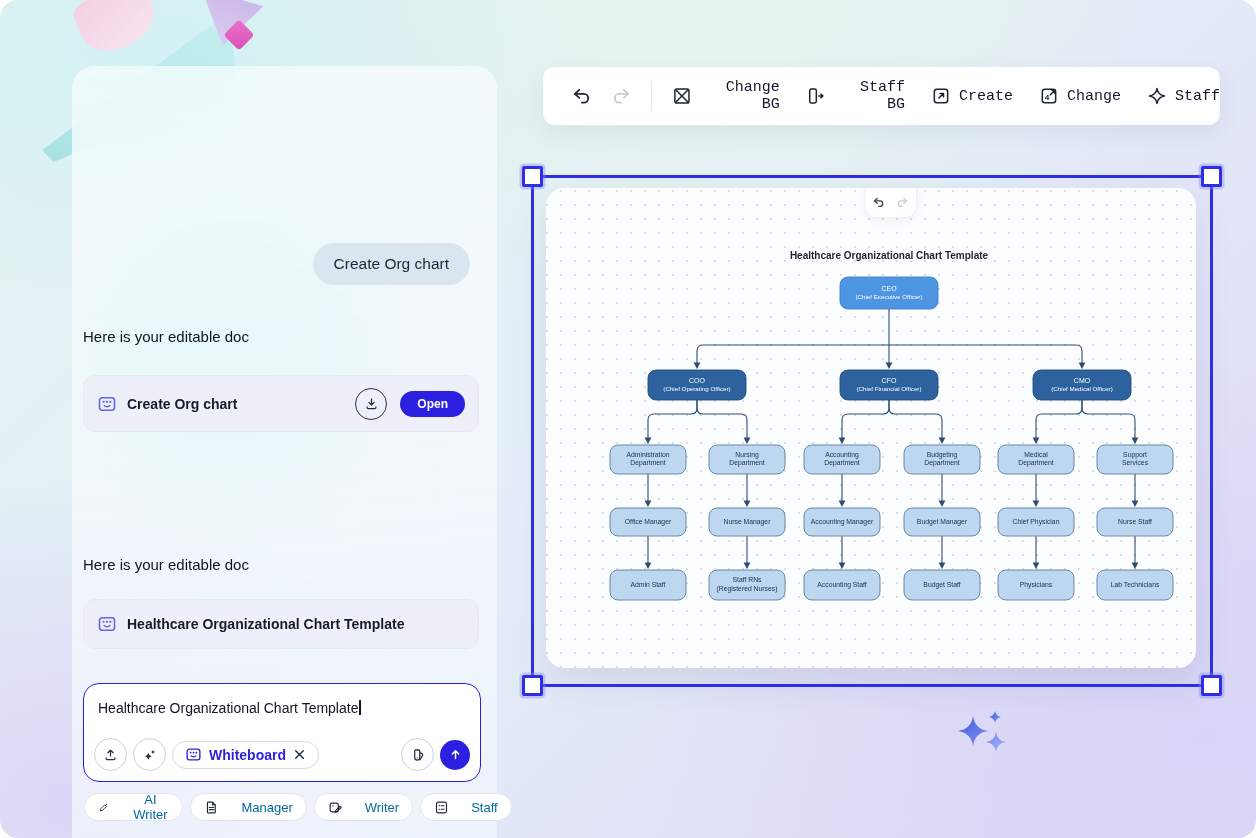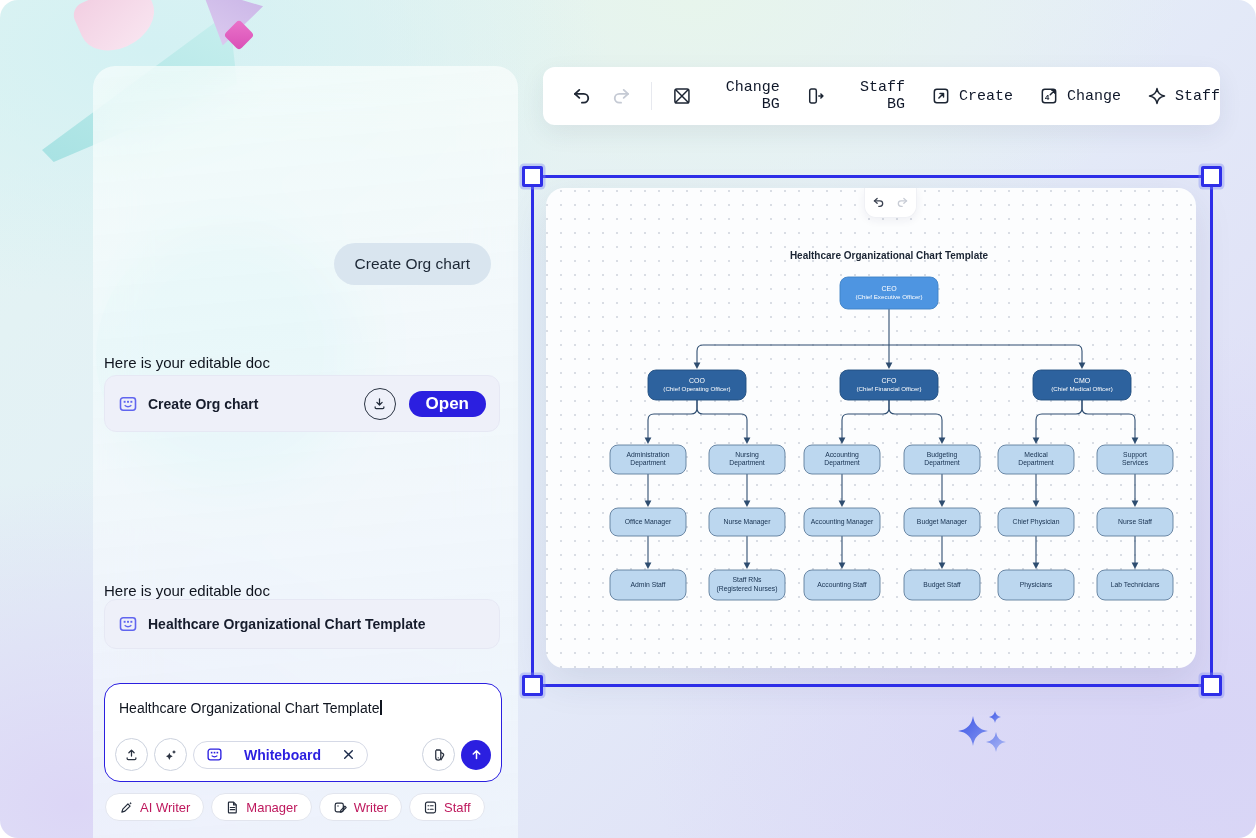--- a/index.html
+++ b/index.html
@@ -13,52 +13,52 @@
       linear-gradient(135deg,#e2f4f2 0%, #e5eef8 48%, #dcd8f6 100%);
   }
   
   .deco { position:absolute; z-index:0; }
   .deco-pink { left:78px; top:-10px; width:78px; height:58px; background:linear-gradient(160deg,#f2cfe2,#f9e6f1); border-radius:14px 50% 55% 50%; transform:rotate(-24deg); }
   .deco-purple { left:197px; top:-8px; width:64px; height:54px; background:linear-gradient(200deg,#cab6e7,#ddccf0); clip-path:polygon(0 0,100% 18%,46% 100%); transform:rotate(8deg); }
   .deco-diamond { left:228px; top:24px; width:22px; height:22px; background:linear-gradient(135deg,#ea74ca,#d94fb6); border-radius:4px; transform:rotate(45deg); }
   .deco-tri { left:42px; top:12px; width:195px; height:150px; background:linear-gradient(205deg,#c7efee,#a8e2e3); clip-path:polygon(96% 0, 100% 48%, 6% 100%, 0 92%); }
   .deco-blob { left:96px; top:225px; width:265px; height:260px; background:#c5edf0; border-radius:50%; }
   
-  .panel { position:absolute; z-index:2; left:93px; top:66px; width:425px; height:772px;
+  .panel { position:absolute; z-index:2; left:72px; top:66px; width:425px; height:772px;
     background:linear-gradient(175deg, rgba(252,255,253,.68), rgba(240,246,252,.8));
     backdrop-filter:blur(26px) saturate(1.05); border-radius:22px 22px 0 0; }
   .bubble { position:absolute; display:inline-block; background:#d9e5ef; color:#1c2735;
     font-size:15.5px; padding:12px 21px; border-radius:24px; white-space:nowrap; }
-  .assist-label { position:absolute; left:11px; font-size:15px; color:#10151f;margin-top:26px; }
+  .assist-label { position:absolute; left:11px; font-size:15px; color:#10151f; }
   .doc-card { position:absolute; left:11px; width:396px; background:#eef0f9; border:1px solid #e6e8f4;
     border-radius:12px; display:flex; align-items:center; padding:0 13px; }
   .doc-card .title { margin-left:10px; font-size:14px; font-weight:700; color:#161c2c; }
   .board-ic { width:20px; height:20px; flex:0 0 auto; color:#6065ef; }
   .dl-btn { width:32px; height:32px; border-radius:50%; border:1.4px solid #2b3443; background:transparent;
     display:flex; align-items:center; justify-content:center; color:#222b3a; }
   .open-btn { margin-left:13px; height:26px; padding:0 17px; border:none; border-radius:14px;
-    background:#2b1fe0; color:#fff; font-size:17px; font-weight:600; font-family:inherit; }
+    background:#2b1fe0; color:#fff; font-size:12px; font-weight:600; font-family:inherit; }
   .spacer { flex:1; }
   
   .composer { position:absolute; left:11px; top:617px; width:398px; height:99px; background:#fff;
     border:1.6px solid #2b1fe0; border-radius:16px; padding:16px 14px 12px 14px; }
   .composer-text { font-size:14px; color:#10151f; }
   .caret { display:inline-block; width:1.5px; height:15px; background:#10151f; vertical-align:-2px; margin-left:1px; }
   .composer-row { position:absolute; left:10px; right:10px; bottom:10px; display:flex; align-items:center; gap:6px; }
   .circ { width:33px; height:33px; border-radius:50%; background:#fff; border:1.3px solid #ccd2de;
     display:flex; align-items:center; justify-content:center; color:#2a3240; }
-  .chip { height:28px; display:flex; align-items:center; gap:21px; padding:0 12px; border:1.3px solid #d5d9e6;
+  .chip { height:28px; display:flex; align-items:center; gap:7px; padding:0 12px; border:1.3px solid #d5d9e6;
     border-radius:15px; background:#fff; }
   .chip .chip-label { font-size:14px; font-weight:600; color:#2b1fe0; }
   .send-btn { width:30px; height:30px; border-radius:50%; background:#2b1fe0; border:none;
     display:flex; align-items:center; justify-content:center; color:#fff; }
   
   .quick-row { position:absolute; left:12px; top:727px; display:flex; gap:7px; }
-  .quick-btn { height:28px; display:flex; align-items:center; gap:6px; padding:12px 13px; background:#fff;
-    border:1px solid #e2e5ee; border-radius:15px; font-size:13px; color:#be185d; font-family:inherit; }
+  .quick-btn { height:28px; display:flex; align-items:center; gap:22px; padding:12px 13px; background:#fff;
+    border:1px solid #e2e5ee; border-radius:15px; font-size:13px; color:#0369a1; font-family:inherit; }
   .quick-btn svg { color:#232b3a; }
   
   .toolbar { position:absolute; z-index:2; left:543px; top:67px; width:677px; height:58px; background:#fff;
     border-radius:12px; box-shadow:0 8px 24px rgba(40,50,90,.08); display:flex; align-items:center; padding-left:26px; }
   .hist-btn { background:none; border:none; width:26px; height:26px; color:#1f2734; display:flex; align-items:center; justify-content:center; }
   .hist-btn.disabled { color:#c5cad4; }
   .tb-divider { width:1px; height:28px; background:#e7e9ef; margin:0 20px 0 16px; }
   .tb-btn { background:none; border:none; display:flex; align-items:center; gap:8px; margin-right:26px;
     font-size:15px; font-weight:500; color:#10182a; font-family:Liberation Mono, monospace;text-align:right; }
   .tb-btn svg { color:#1c2533; }

